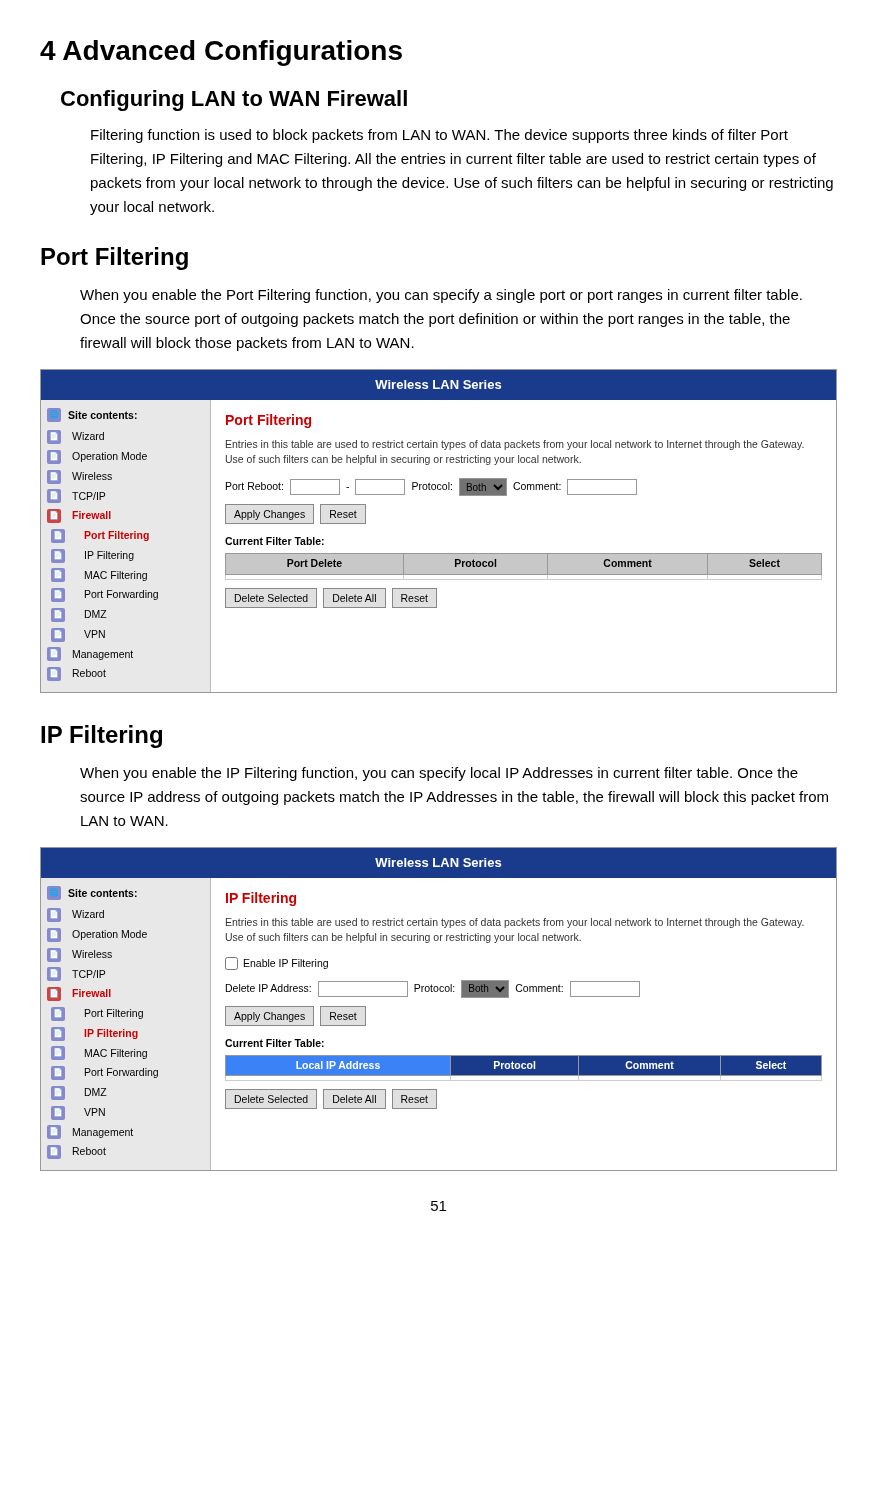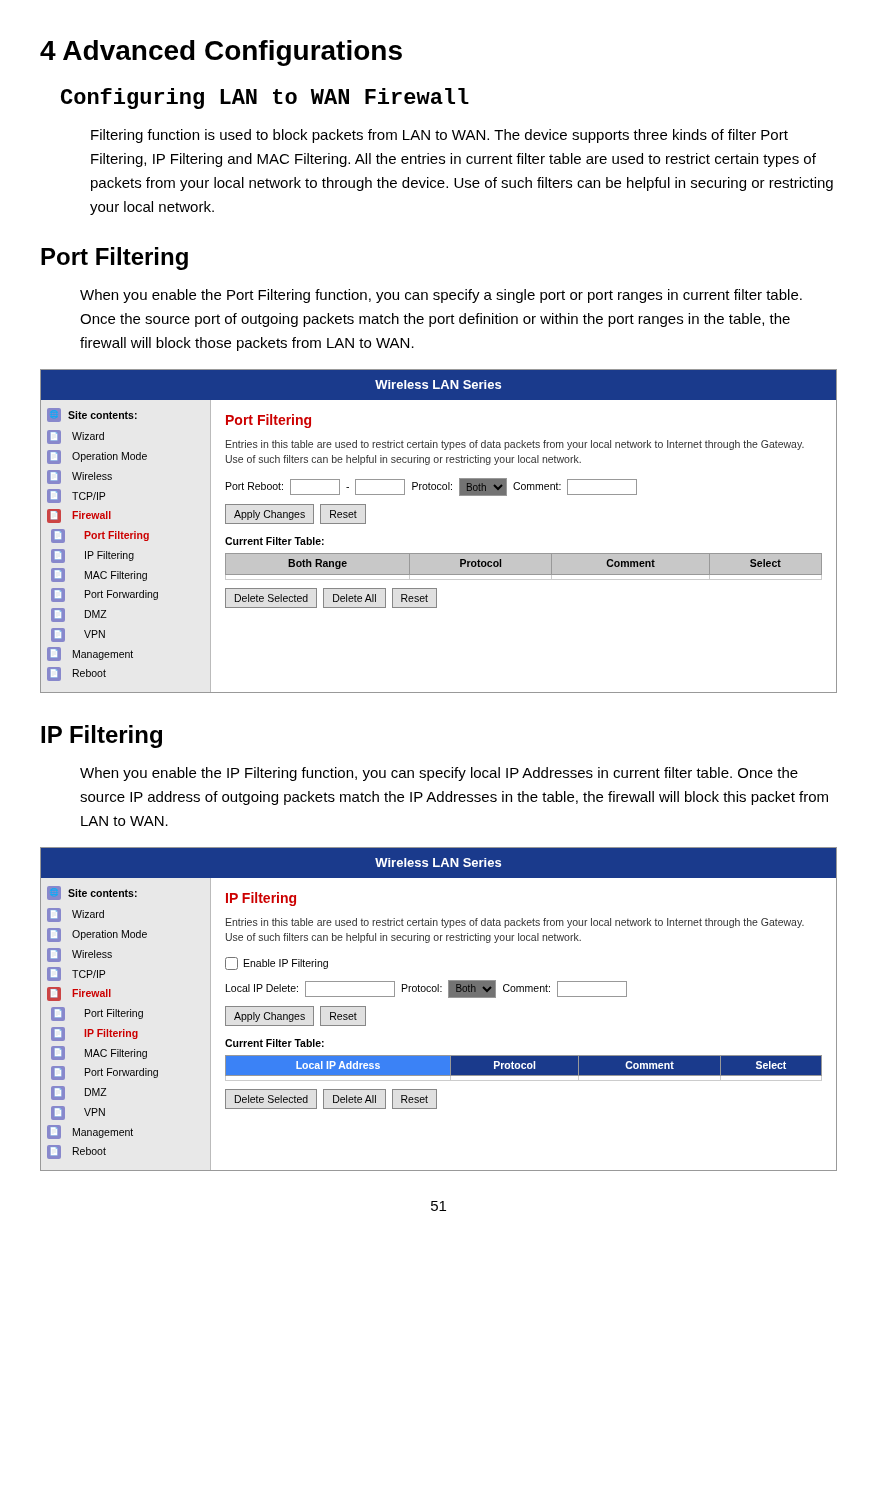--- a/index.html
+++ b/index.html
@@ -16,21 +16,20 @@
     h1 {
       font-size: 28px;
       font-weight: bold;
       margin-bottom: 10px;
     }
     h2 {
       font-size: 22px;
       font-weight: bold;
       margin-left: 20px;
       margin-bottom: 8px;
-      font-family: Liberation Mono, monospace;
     }
     .section-intro {
       margin-left: 50px;
       margin-bottom: 20px;
       font-size: 15px;
       line-height: 1.6;
     }
     .subsection-title {
       font-size: 24px;
       font-weight: bold;
@@ -322,21 +321,21 @@
       <div class="btn-row">
         <button class="btn">Apply Changes</button>
         <button class="btn">Reset</button>
       </div>
 
       <div style="margin-top:10px;">
         <div class="filter-table-title">Current Filter Table:</div>
         <table class="filter-table">
           <thead>
             <tr>
-              <th>Both Range</th>
+              <th>Port Delete</th>
               <th>Protocol</th>
               <th>Comment</th>
               <th>Select</th>
             </tr>
           </thead>
           <tbody>
             <tr>
               <td></td>
               <td></td>
               <td></td>
@@ -425,21 +424,21 @@
     <div class="main-content">
       <div class="page-title">IP Filtering</div>
       <div class="description-text">Entries in this table are used to restrict certain types of data packets from your local network to Internet through the Gateway. Use of such filters can be helpful in securing or restricting your local network.</div>
 
       <div class="checkbox-row">
         <input type="checkbox" style="">
         <label class="form-label">Enable IP Filtering</label>
       </div>
 
       <div class="form-row">
-        <span class="form-label">Local IP Delete:</span>
+        <span class="form-label">Delete IP Address:</span>
         <input type="text" class="form-input-ip" value="" style="">
         <span class="form-label">Protocol:</span>
         <select class="form-select">
           <option>Both</option>
           <option>TCP</option>
           <option>UDP</option>
         </select>
         <span class="form-label">Comment:</span>
         <input type="text" class="form-input" value="" style="width: 70px;">
       </div>

